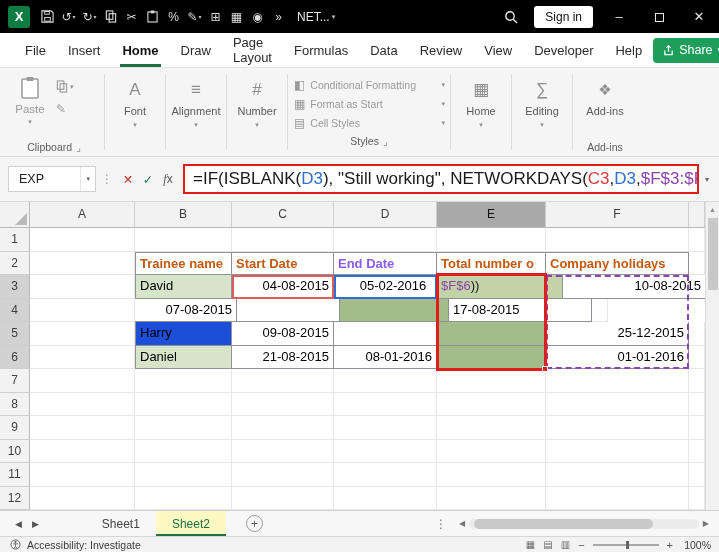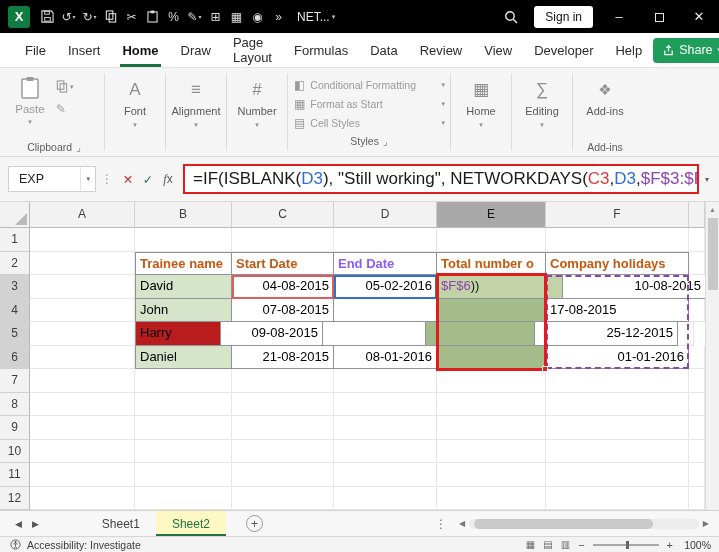--- a/index.html
+++ b/index.html
@@ -360,39 +360,38 @@
           <div class="gc tbl tbl-t" style="width: 103px; font-weight: 700; color: #8b5cf6;">End Date</div>
           <div class="gc tbl tbl-t" style="width: 109px; font-weight: 700; color: rgb(196, 89, 17);">Total number o</div>
           <div class="gc tbl tbl-t" style="width: 143px; font-weight: 700; color: rgb(196, 89, 17);">Company holidays</div>
           <div class="gc" style="width: 16px;"></div>
         </div>
         <div class="grow">
           <div class="rh sel-row" style="width: 30px;">3</div>
           <div class="gc" style="width: 105px;"></div>
           <div class="gc tbl tbl-l" style="width: 97px; background: rgb(214, 228, 201);">David</div>
           <div class="gc tbl" style="width: 102px; text-align: right;">04-08-2015</div>
-          <div class="gc tbl" style="width: 103px; text-align: right; padding-left: 20px;">05-02-2016</div>
+          <div class="gc tbl" style="width: 103px; text-align: center; padding-left: 20px;">05-02-2016</div>
           <div class="gc tbl" style="width: 126px; background: rgb(194, 211, 168);"><span style="color: rgb(142, 68, 173);">$F$6</span><span style="color: rgb(26, 26, 26);">))</span></div>
           <div class="gc tbl" style="width: 143px; text-align: right;">10-08-2015</div>
           <div class="gc" style="width: 16px;"></div>
         </div>
         <div class="grow">
           <div class="rh sel-row" style="width: 30px;">4</div>
           <div class="gc" style="width: 105px;"></div>
-          <div class="gc tbl tbl-l" style="width: 97px; background: rgb(214, 228, 201);">John</div>
           <div class="gc tbl" style="width: 102px; text-align: right;">07-08-2015</div>
           <div class="gc tbl" style="width: 103px;"></div>
           <div class="gc tbl" style="width: 109px; background: rgb(164, 187, 138);"></div>
           <div class="gc tbl" style="width: 143px; ">17-08-2015</div>
           <div class="gc" style="width: 16px;"></div>
         </div>
         <div class="grow">
           <div class="rh sel-row" style="width: 30px;">5</div>
           <div class="gc" style="width: 105px;"></div>
-          <div class="gc tbl tbl-l" style="width: 86px; background: #b91c1c;">Harry</div>
+          <div class="gc tbl tbl-l" style="width: 97px; background: #1d4ed8;">Harry</div>
           <div class="gc tbl" style="width: 102px; text-align: right;">09-08-2015</div>
           <div class="gc tbl" style="width: 103px;"></div>
           <div class="gc tbl" style="width: 109px; background: rgb(164, 187, 138);"></div>
           <div class="gc tbl" style="width: 143px; text-align: right;">25-12-2015</div>
           <div class="gc" style="width: 16px;"></div>
         </div>
         <div class="grow">
           <div class="rh sel-row" style="width: 30px;">6</div>
           <div class="gc" style="width: 105px;"></div>
           <div class="gc tbl tbl-l" style="width: 97px; background: rgb(214, 228, 201);">Daniel</div>

